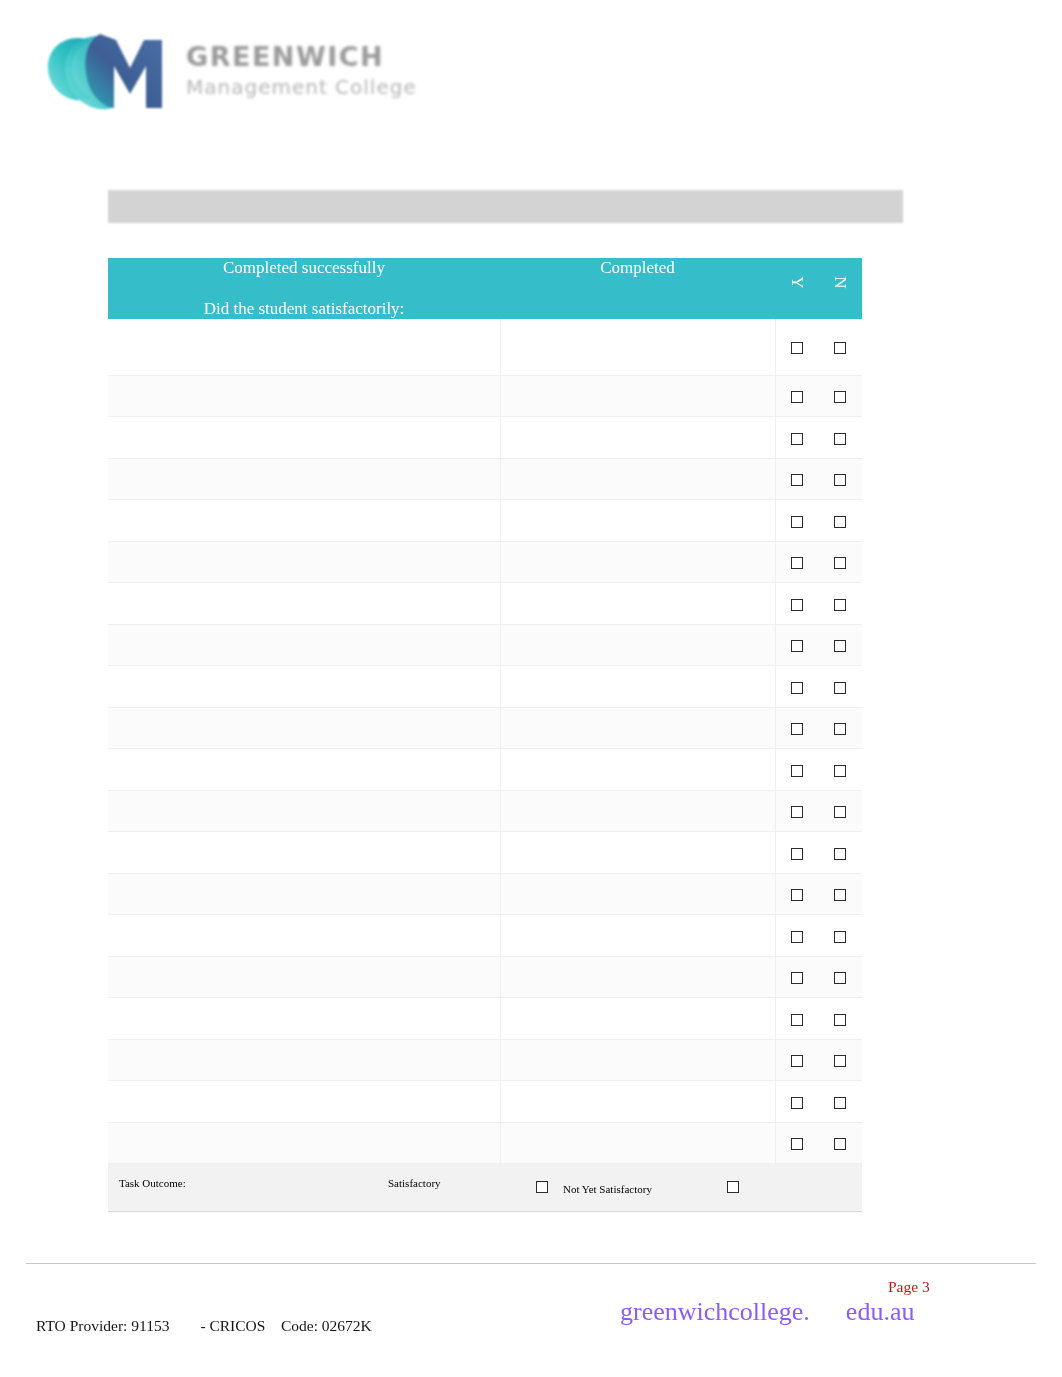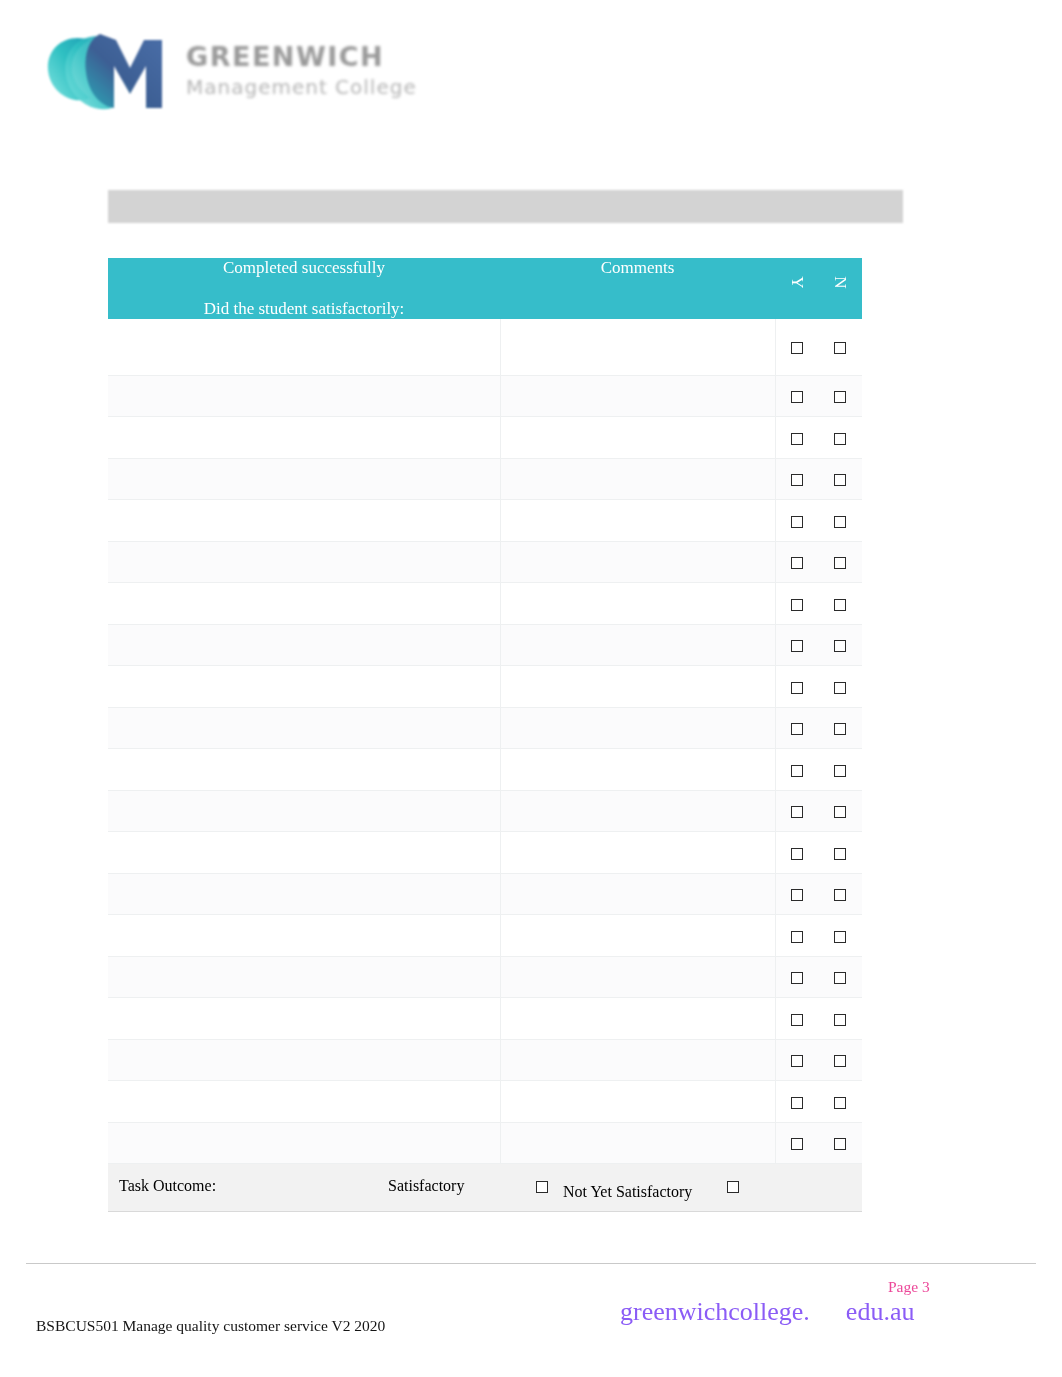--- a/index.html
+++ b/index.html
@@ -140,21 +140,21 @@
   #task-outcome-row td {
     background: #f2f2f2;
     border-top: 1px solid #e2e2e2;
     border-bottom: 1px solid #d9d9d9;
     height: 47px;
     vertical-align: middle;
   }
   #task-outcome-inner {
     position: relative;
     height: 47px;
-    font-size: 16px;
+    font-size: 11px;
   }
   .to-label  { position: absolute; left: 11px;  top: 13px; }
   .to-sat    { position: absolute; left: 280px; top: 13px; }
   .to-sat-box{ position: absolute; left: 428px; top: 17px; }
   .to-nys    { position: absolute; left: 455px; top: 19px; }
   .to-nys-box{ position: absolute; left: 619px; top: 17px; }
 
   
   #footer-rule {
     position: absolute;
@@ -171,21 +171,21 @@
     font-size: 15.5px;
     line-height: 20px;
     color: #151515;
     white-space: pre;
   }
   #footer-page {
     position: absolute;
     left: 888px;
     top: 1278px;
     font-size: 15.5px;
-    color: #ec4899;
+    color: #b91c1c;
   }
   #footer-brand {
     position: absolute;
     left: 620px;
     top: 1297px;
     font-size: 26px;
     color: #8b5cf6;
     white-space: nowrap;
   }
   #footer-brand .brand-domain { margin-left: 36px; }
@@ -223,21 +223,21 @@
 <div id="grey-bar"></div>
 
 <table id="assessment-table">
   <thead>
     <tr>
       <th class="th-head head-cell-task">
         <div>Completed successfully</div>
         <div class="head-line2">Did the student satisfactorily:</div>
       </th>
       <th class="th-head head-cell-comments">
-        <div>Comments</div>
+        <div>Completed</div>
       </th>
       <th class="th-head head-cell-y">
         <span class="vert-label">Y</span>
       </th>
       <th class="th-head head-cell-n">
         <span class="vert-label">N</span>
       </th>
     </tr>
   </thead>
   <tbody id="table-body">
@@ -372,19 +372,18 @@
           <span class="to-nys">Not Yet Satisfactory</span>
           <span class="to-nys-box checkbox"></span>
         </div>
       </td>
     </tr>
   </tfoot>
 </table>
 
 <div id="footer-rule"></div>
 <div id="footer-left">
-  <div>BSBCUS501 Manage quality customer service V2 2020</div>
   <div>RTO Provider: 91153        - CRICOS    Code: 02672K</div>
 </div>
 <div id="footer-page">Page 3</div>
 <div id="footer-brand">
   <span>greenwichcollege.</span><span class="brand-domain">edu.au</span>
 </div>
 
 </body></html>

